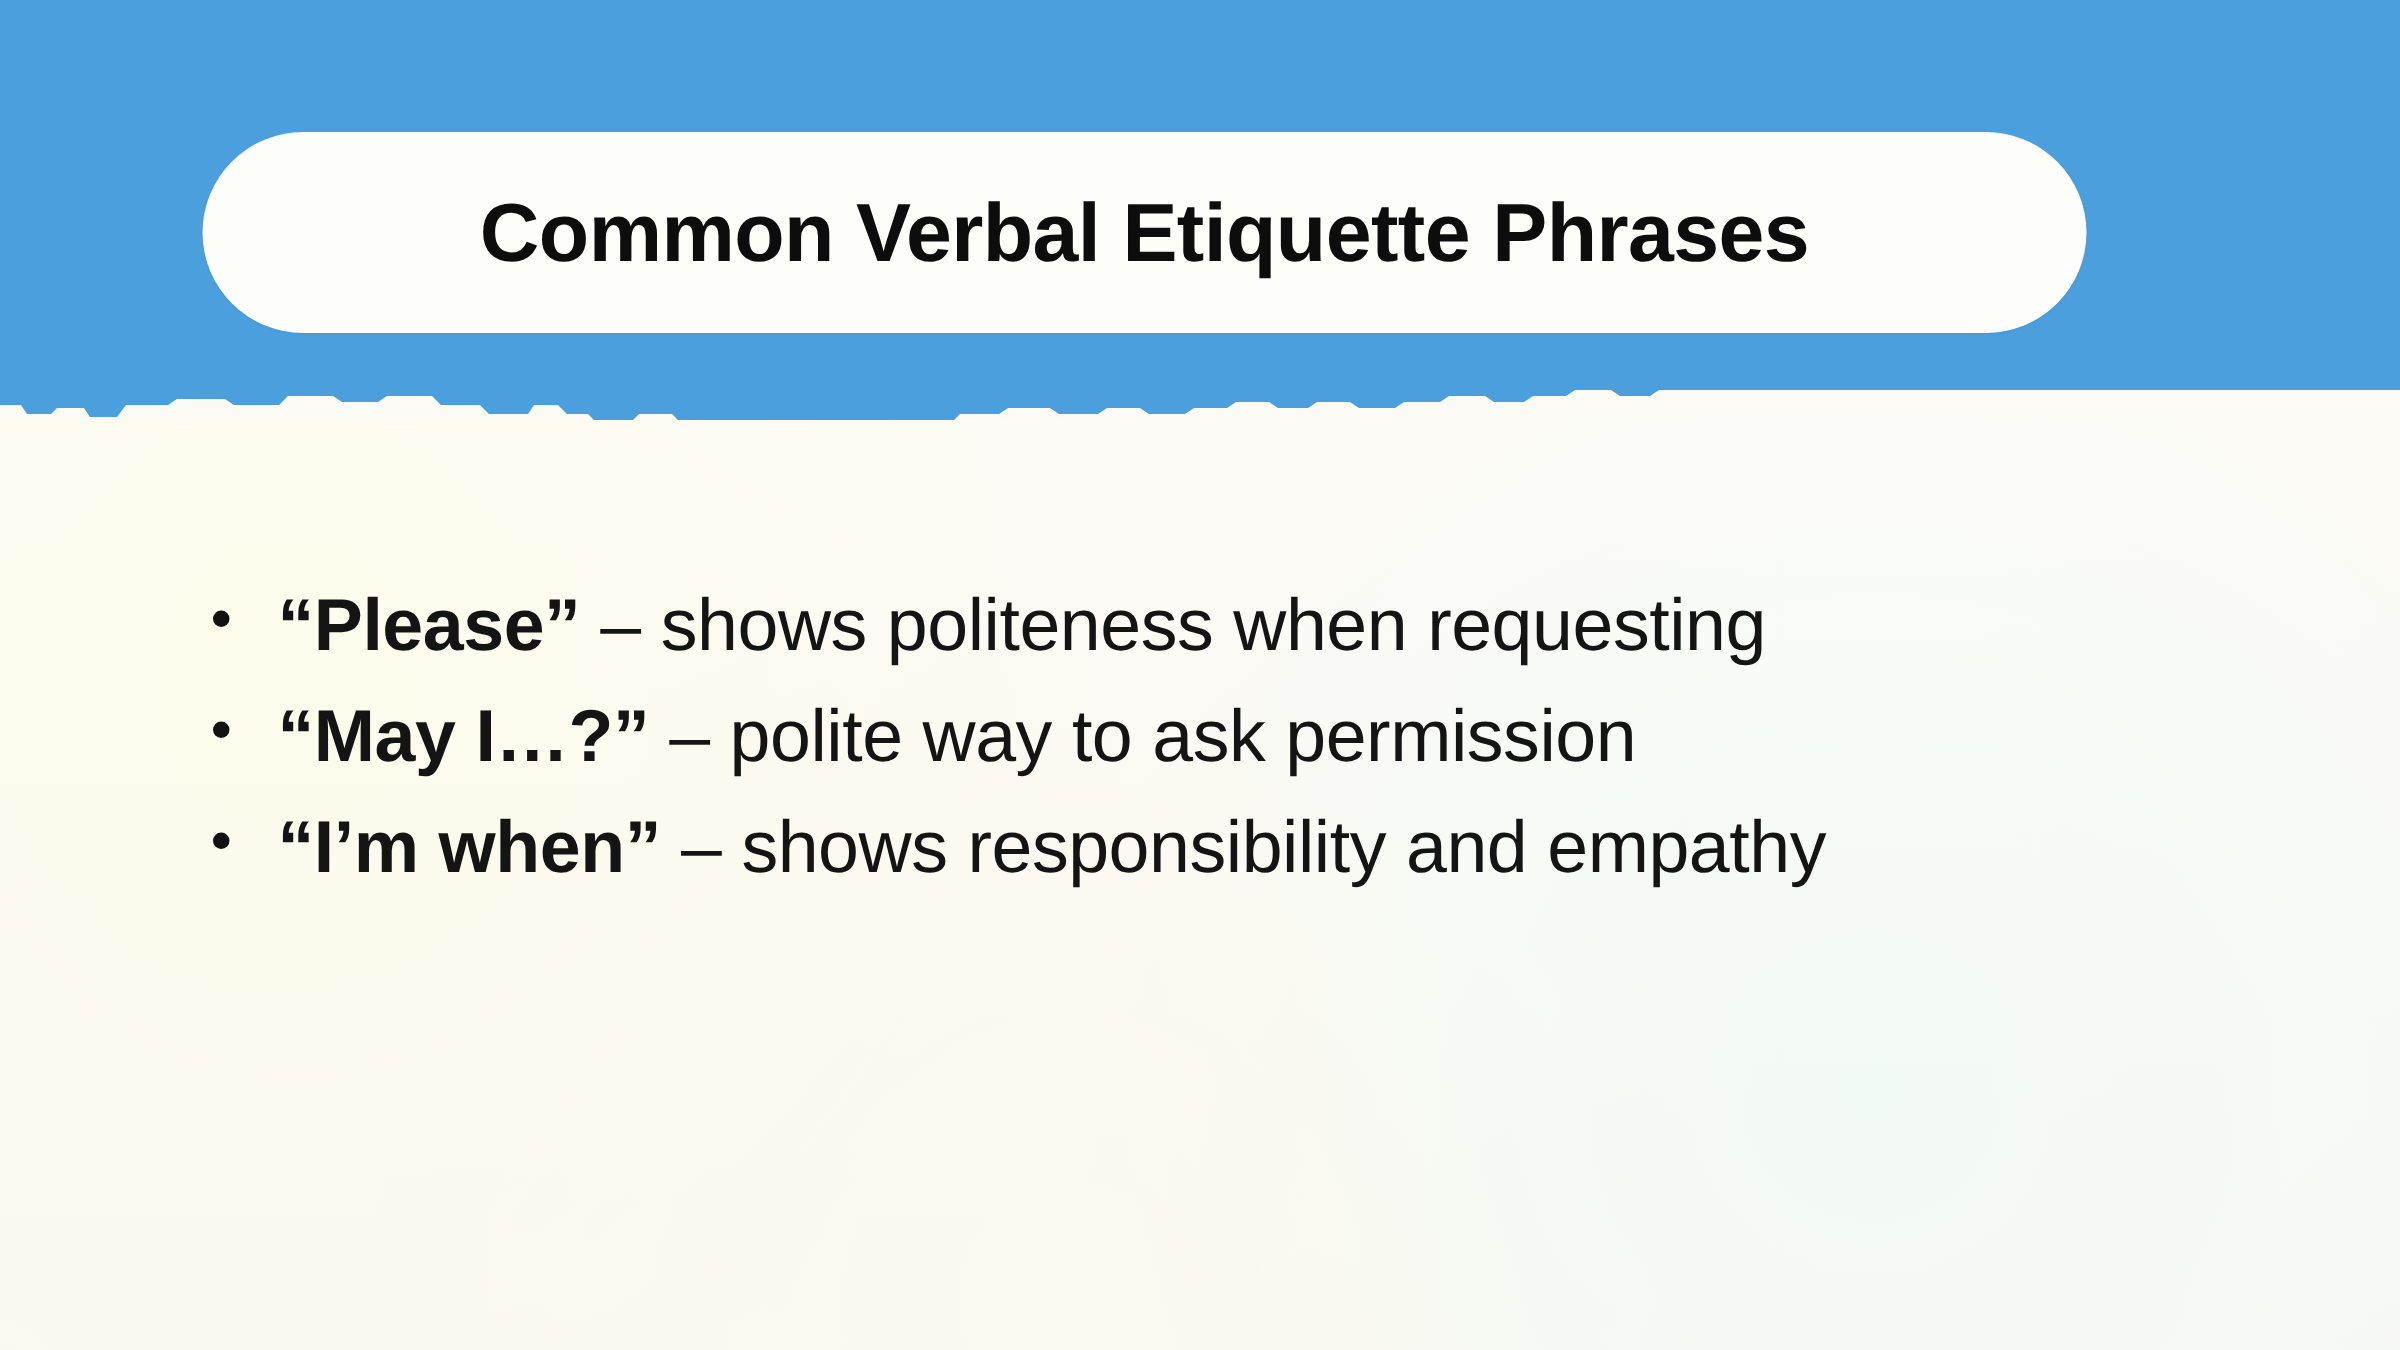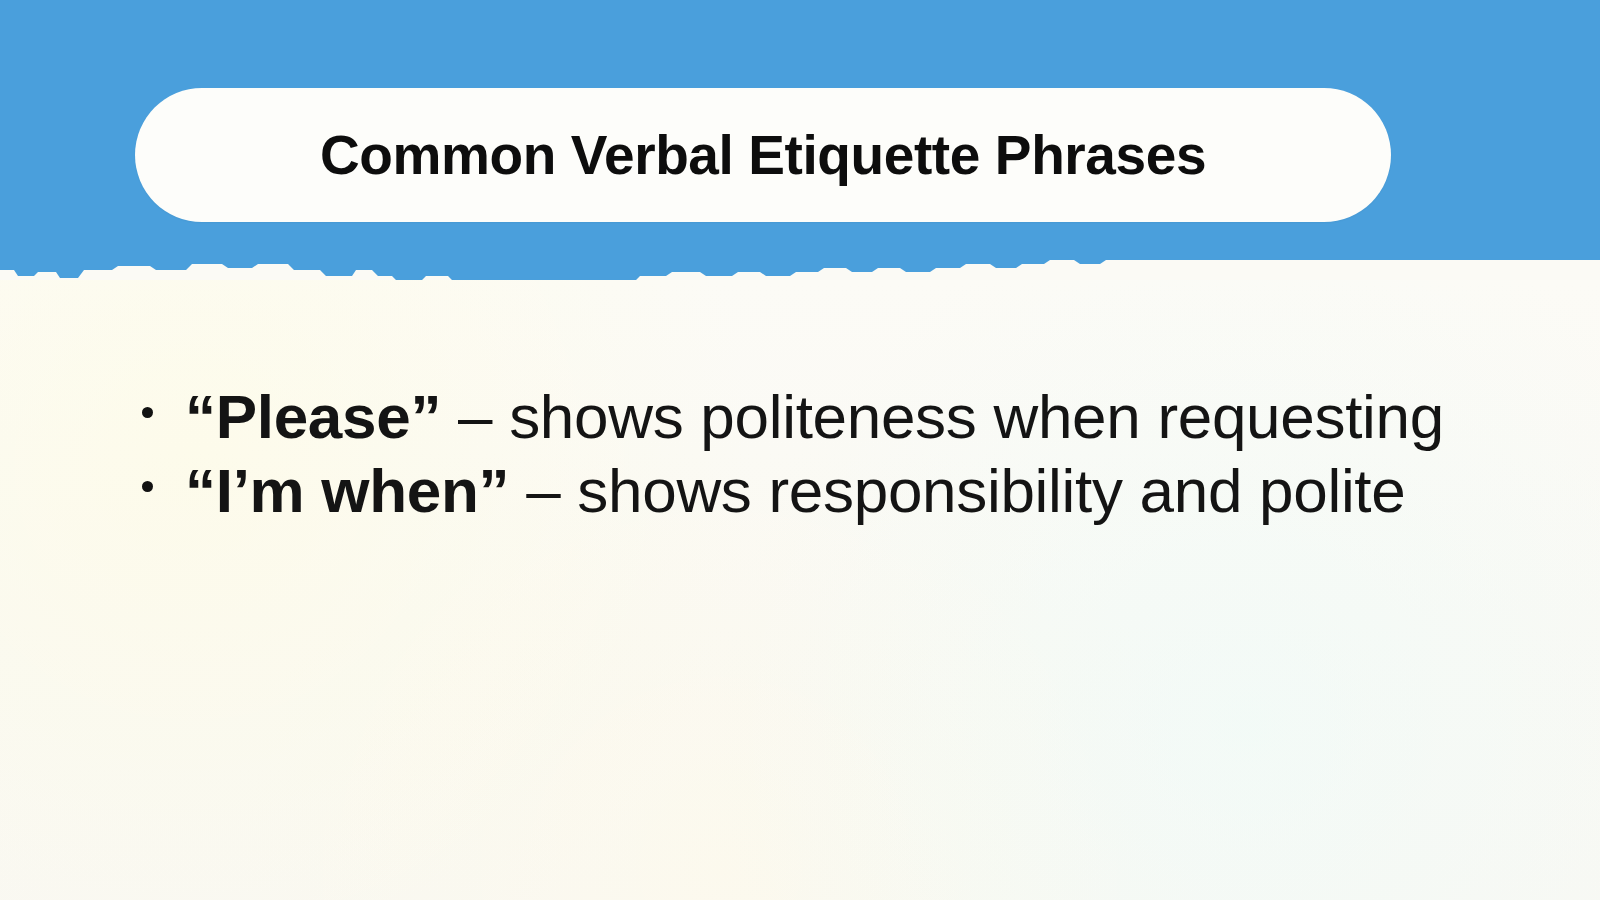--- a/index.html
+++ b/index.html
@@ -79,21 +79,21 @@
   .bullet-dot {
     position:absolute;
     left:14px; top:27px;
     width:11px; height:11px;
     border-radius:50%;
     background:#121212;
   }
   .bullet-text {
     display:block;
     font-family:"Liberation Sans", sans-serif;
-    font-size:62px;
+    font-size:49px;
     line-height:74px;
     color:#141414;
     letter-spacing:-0.3px;
   }
   .bullet-text b { font-weight:bold; }
 </style>
 </head>
 <body>
 
 <div id="slide">
@@ -126,23 +126,29 @@
 
   <div class="bullets">
 
     <div class="bullet-row">
       <span class="bullet-dot"></span>
       <span class="bullet-text">
         <b><span>“</span><span>Please</span><span>”</span></b><span> – </span><span>shows politeness when requesting</span>
       </span>
     </div>
 
+    <div class="bullet-row">
+      <span class="bullet-dot"></span>
+      <span class="bullet-text">
+        <b><span>“</span><span>May I…?</span><span>”</span></b><span> – </span><span>polite way to ask permission</span>
+      </span>
+    </div>
 
 
     <div class="bullet-row">
       <span class="bullet-dot"></span>
       <span class="bullet-text">
-        <b><span>“</span><span>I’m when</span><span>”</span></b><span> – </span><span>shows responsibility and polite</span>
+        <b><span>“</span><span>I’m when</span><span>”</span></b><span> – </span><span>shows responsibility and empathy</span>
       </span>
     </div>
 
   </div>
 </div>
 
 </body></html>

